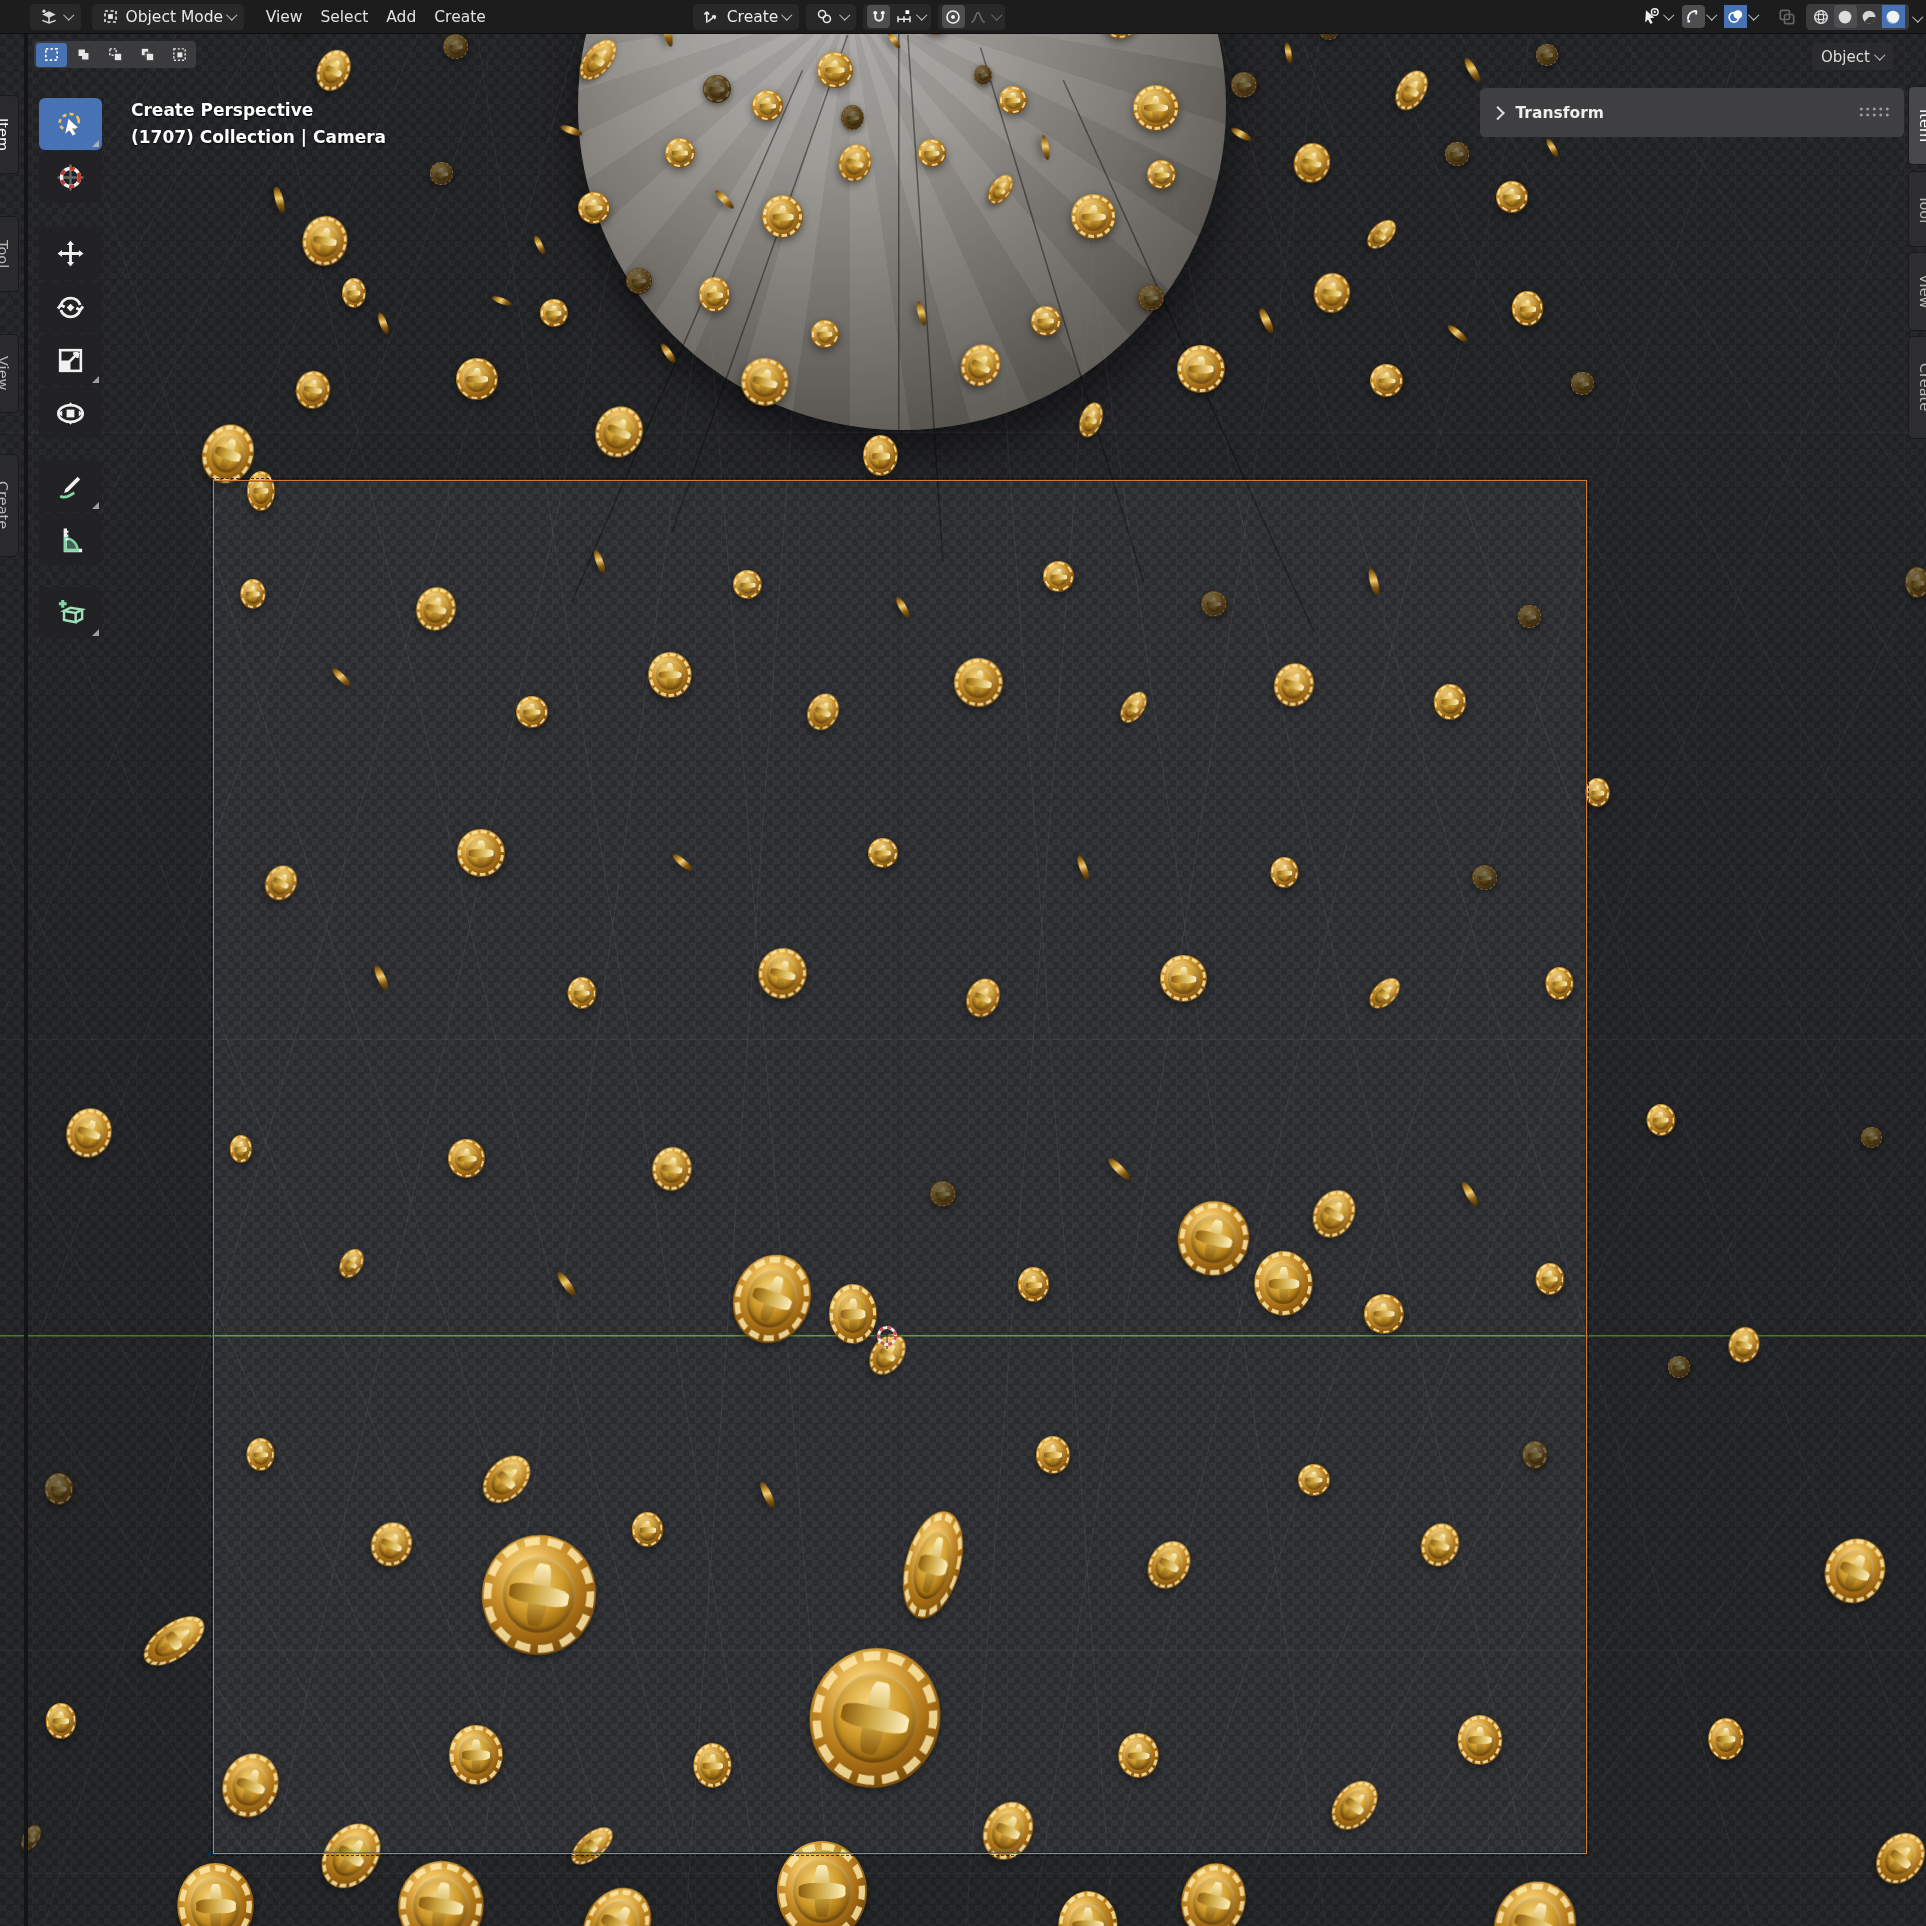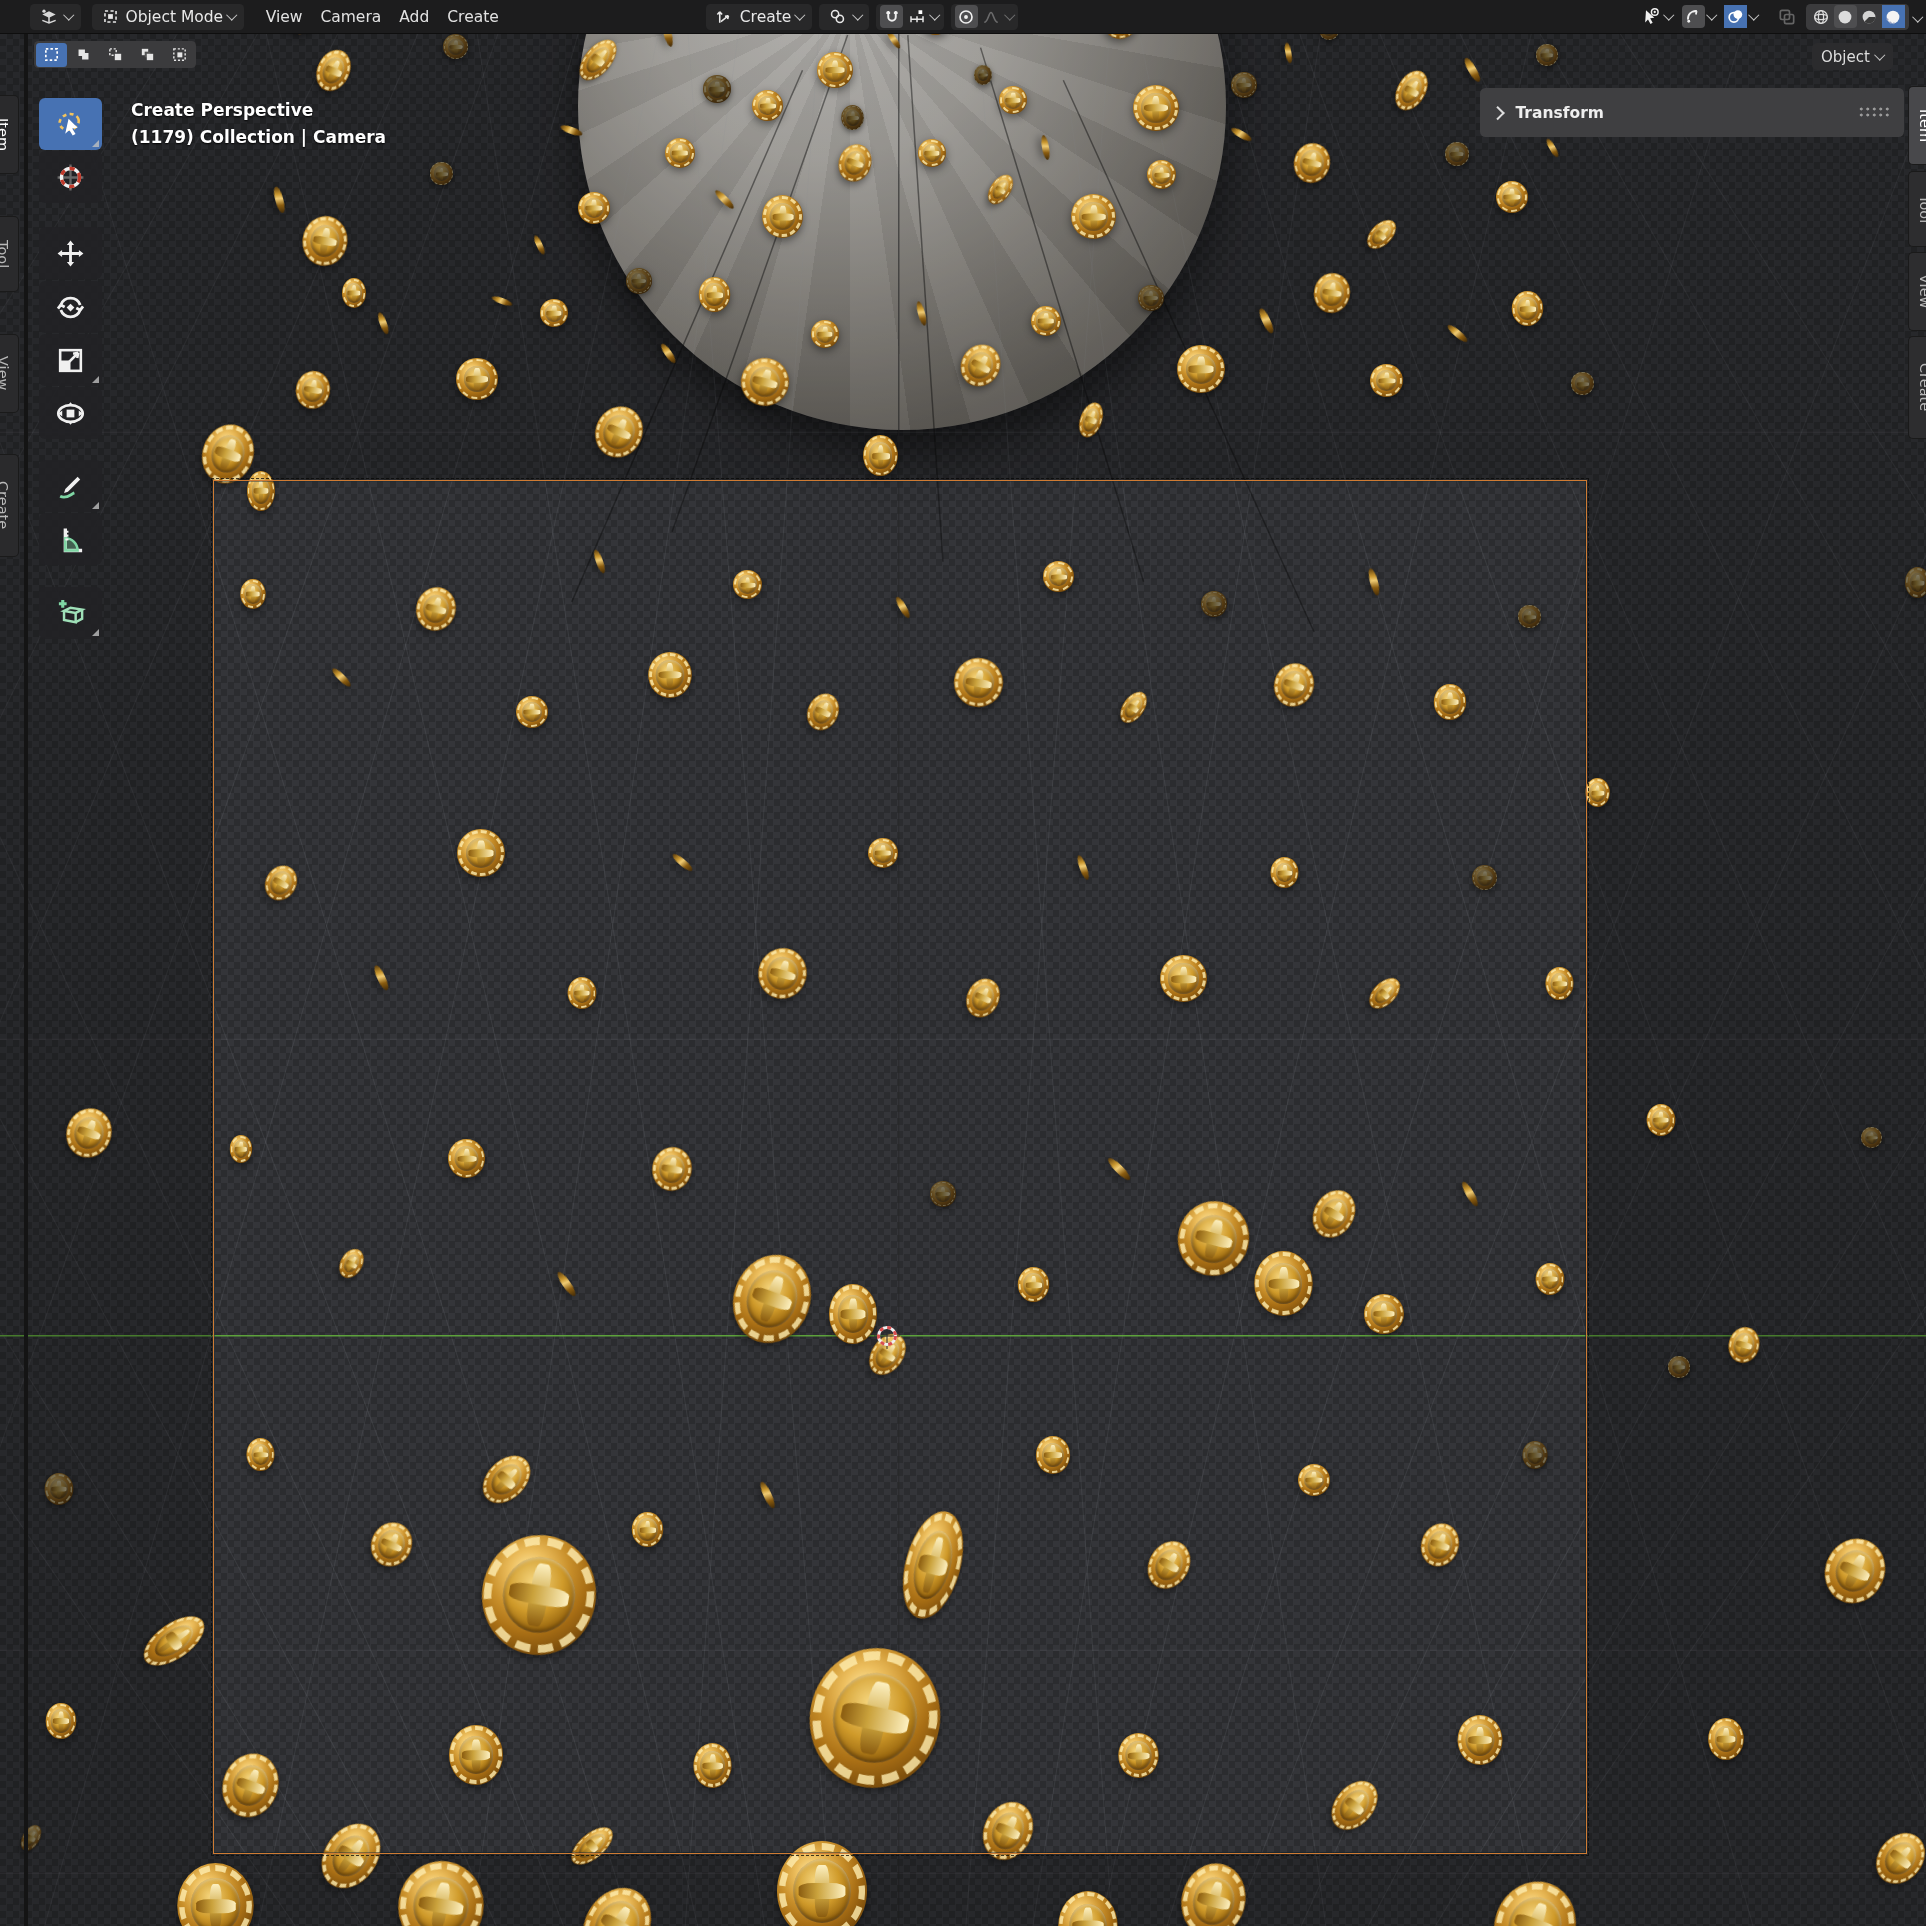--- a/index.html
+++ b/index.html
@@ -975,21 +975,21 @@
   <svg id="cursor3d" width="26" height="26" viewBox="0 0 52 52">
     <line x1="26" y1="0" x2="26" y2="52" stroke="#2a2a2a" stroke-width="2"></line>
     <line x1="0" y1="26" x2="52" y2="26" stroke="#2a2a2a" stroke-width="2"></line>
     <circle cx="26" cy="26" r="17" fill="none" stroke="#f0f0f0" stroke-width="6"></circle>
     <circle cx="26" cy="26" r="17" fill="none" stroke="#d94f4f" stroke-width="6" stroke-dasharray="8 8"></circle>
   </svg>
 </div>
 
 <div id="vp-label">
   <div class="l1">Create Perspective</div>
-  <div class="l2">(1179) Collection | Camera</div>
+  <div class="l2">(1707) Collection | Camera</div>
 </div>
 
 <div id="header">
   <div style="width:30px"></div>
   <div class="hbtn">
     <span class="icobox">
       <svg width="20" height="20" viewBox="0 0 24 24" fill="none" stroke="#d8d8d8" stroke-width="1.8">
         <path d="M4 16 L12 19 L20 16 M12 19 V11"></path>
           <path d="M4 9 l8 -4 8 4 -8 4 z" fill="#d8d8d8" stroke="none"></path>
         <circle cx="6" cy="5" r="2" fill="#d8d8d8" stroke="none"></circle>
@@ -1003,21 +1003,21 @@
       <svg width="19" height="19" viewBox="0 0 24 24" fill="none" stroke="#e8e8e8" stroke-width="2">
         <rect x="5" y="5" width="14" height="14" stroke-dasharray="4 3"></rect>
           <rect x="9" y="9" width="6" height="6" fill="#e8e8e8" stroke="none"></rect>
       </svg>
       </span>
     <span class="pillword">Object Mode</span>
     <span class="chev"></span>
   </div>
   <div style="width:13px"></div>
   <span class="menuword">View</span>
-  <span class="menuword">Camera</span>
+  <span class="menuword">Select</span>
   <span class="menuword">Add</span>
   <span class="menuword">Create</span>
   <div style="width:198px"></div>
   <div class="hbtn">
     <span class="icobox">
       <svg width="19" height="19" viewBox="0 0 24 24" fill="none" stroke="#e8e8e8" stroke-width="2">
         <path d="M6 20 V6 M6 6 l-3 3.4 M6 6 l3 3.4"></path>
           <path d="M7.5 18.5 L17 11 M17 11 l-4.4 .6 M17 11 l-1 4.4"></path>
       </svg>
       </span>

